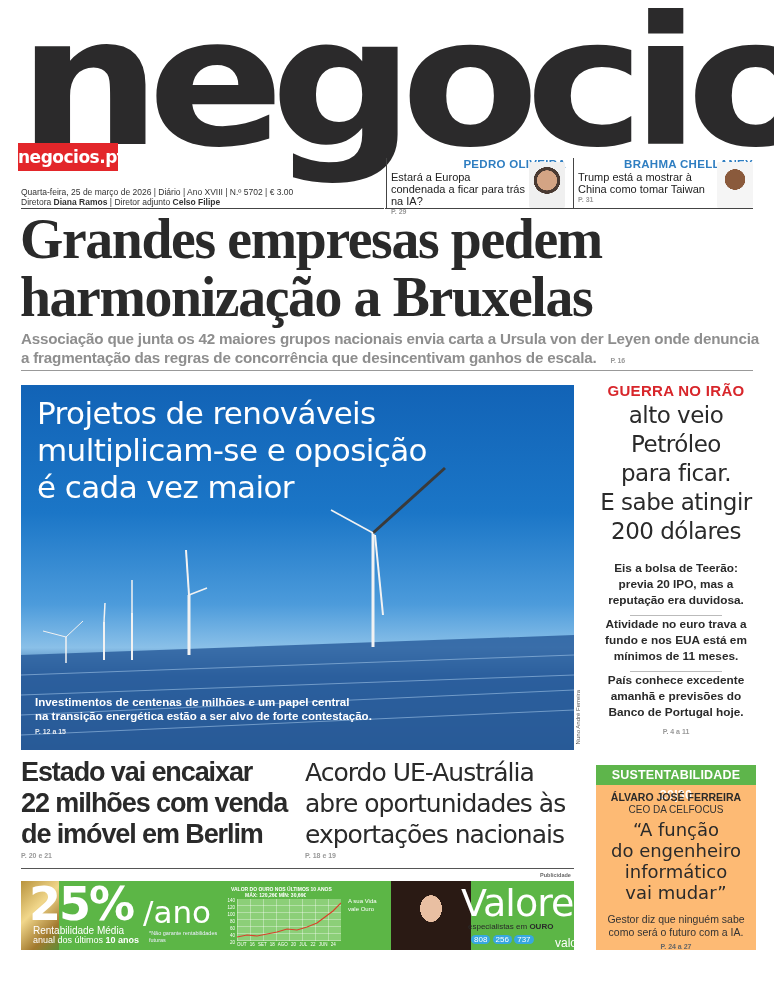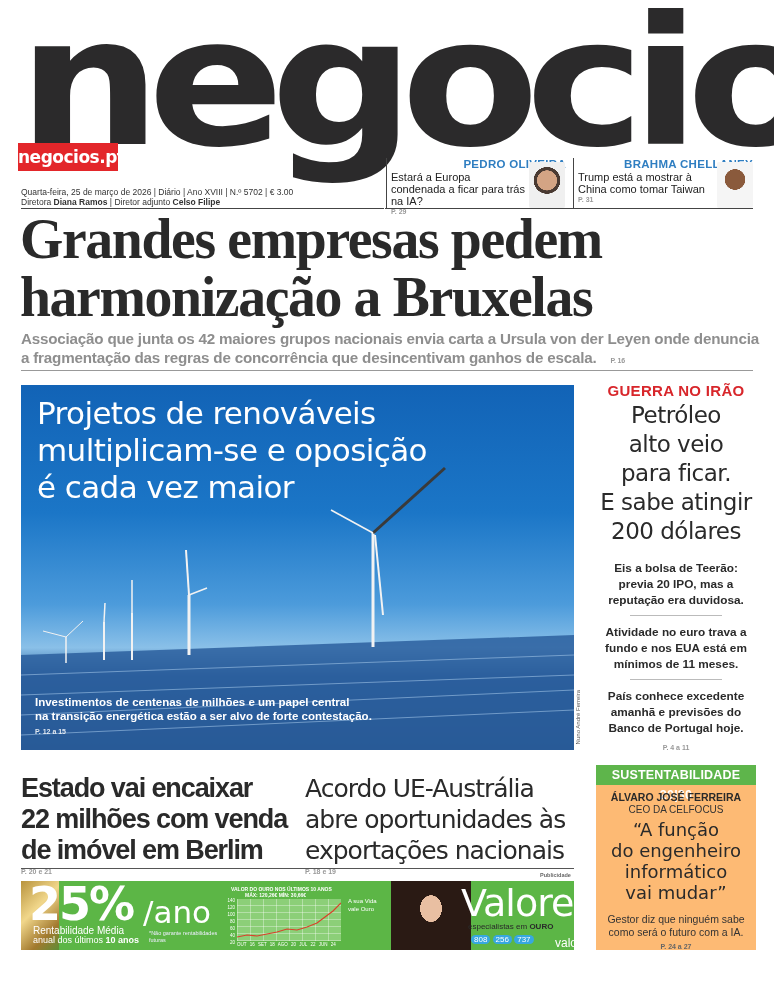--- a/index.html
+++ b/index.html
@@ -33,35 +33,35 @@
     background: linear-gradient(180deg, #1263b6 0%, #1b76c7 35%, #4c9bdb 60%, #8ac0e8 72%, #2a5d9a 80%, #173f73 100%); }
   .feature-title { position: absolute; left: 16px; top: 10px; color: #fff; font-size: 31px; line-height: 37px; font-weight: normal; font-family: "DejaVu Sans", sans-serif; letter-spacing: -0.6px; }
   .feature-caption { position: absolute; left: 14px; top: 310px; color: #fff; font-weight: bold; font-size: 11.5px; line-height: 14px; }
   .feature-pg { position: absolute; left: 14px; top: 343px; color: #fff; font-size: 7px; font-weight: bold; opacity: 0.85; }
   .credit { position: absolute; left: 575px; top: 690px; font-size: 6px; color: #555; writing-mode: vertical-rl; transform: rotate(180deg); }
 
   
   .side { position: absolute; left: 596px; top: 380px; width: 160px; text-align: center; }
   .side .kicker { color: #d8262b; font-weight: bold; font-size: 15px; letter-spacing: 0.3px; margin-top: 2px; }
   .side .big { font-family: "DejaVu Sans", sans-serif; font-size: 23px; line-height: 29px; color: #2a2a2a; margin-top: 2px; letter-spacing: -0.5px; }
-  .side .brief { font-weight: bold; font-size: 11.8px; line-height: 16px; color: #2a2a2a; margin-top: 8px; }
+  .side .brief { font-weight: bold; font-size: 11.8px; line-height: 16px; color: #2a2a2a; }
   .side .brief-rule { width: 92px; height: 1px; background: #bbb; margin: 7px auto 0; }
   .side .pg { font-size: 7px; color: #999; font-weight: bold; margin-top: 8px; }
 
   .sust { position: absolute; left: 596px; top: 765px; width: 160px; height: 185px; background: #fdba74; text-align: center; }
   .sust .band { background: #5eb54b; color: #fff; font-weight: bold; font-size: 12.5px; line-height: 20px; height: 20px; letter-spacing: 0.2px; }
   .sust .name { font-weight: bold; font-size: 10.5px; margin-top: 6px; color: #2a2a2a; }
   .sust .role { font-size: 10px; color: #333; margin-top: 1px; }
   .sust .quote { font-family: "DejaVu Sans", sans-serif; font-size: 18px; line-height: 21px; color: #2a2a2a; margin-top: 4px; }
   .sust .desc { font-size: 10.5px; line-height: 13px; color: #333; margin-top: 10px; }
   .sust .pg { font-size: 7px; color: #666; font-weight: bold; margin-top: 4px; }
 
   
   .story { position: absolute; top: 757px; }
-  .story .h { font-size: 27px; line-height: 31px; color: #2a2a2a; letter-spacing: -0.8px; margin-top: 16px; }
+  .story .h { font-size: 27px; line-height: 31px; color: #2a2a2a; letter-spacing: -0.8px; }
   .story .pg { font-size: 7px; color: #999; font-weight: bold; margin-top: 2px; }
   .story-left .h { font-weight: bold; font-family: "Liberation Sans", sans-serif; letter-spacing: -1.1px; }
   .story-right .h { font-weight: normal; font-family: "DejaVu Sans", sans-serif; font-size: 25px; letter-spacing: -1px; }
   .lower-rule { position: absolute; left: 21px; top: 868px; width: 553px; height: 1px; background: #555; }
   .pub-label { position: absolute; left: 540px; top: 872px; font-size: 5.5px; color: #666; font-weight: bold; }
 
   
   .ad { position: absolute; left: 21px; top: 881px; width: 553px; height: 69px; background: #5cb646; overflow: hidden; }
   .ad .gold { position: absolute; left: 0; top: 0; width: 38px; height: 69px; background: linear-gradient(135deg, #b8933d, #f1d78b 40%, #a2792e 75%, #5e8d36); }
   .ad .pct { position: absolute; left: 8px; top: -4px; color: #fff; font-weight: bold; font-size: 46px; font-family: "DejaVu Sans", sans-serif; letter-spacing: -2px; }
@@ -164,22 +164,22 @@
     <div>Investimentos de centenas de milhões e um papel central</div>
     <div>na transição energética estão a ser alvo de forte contestação.</div>
   </div>
   <div class="feature-pg">P. 12 a 15</div>
 </div>
 <div class="credit">Nuno André Ferreira</div>
 
 <div class="side">
   <div class="kicker">GUERRA NO IRÃO</div>
   <div class="big">
+    <div>alto veio</div>
     <div>Petróleo</div>
-    <div>alto veio</div>
     <div>para ficar.</div>
     <div>E sabe atingir</div>
     <div>200 dólares</div>
   </div>
   <div class="brief" style="margin-top:14px;">Eis a bolsa de Teerão: previa 20 IPO, mas a reputação era duvidosa.</div>
   <div class="brief-rule"></div>
   <div class="brief">Atividade no euro trava a fundo e nos EUA está em mínimos de 11 meses.</div>
   <div class="brief-rule"></div>
   <div class="brief">País conhece excedente amanhã e previsões do Banco de Portugal hoje.</div>
   <div class="pg">P. 4 a 11</div>

